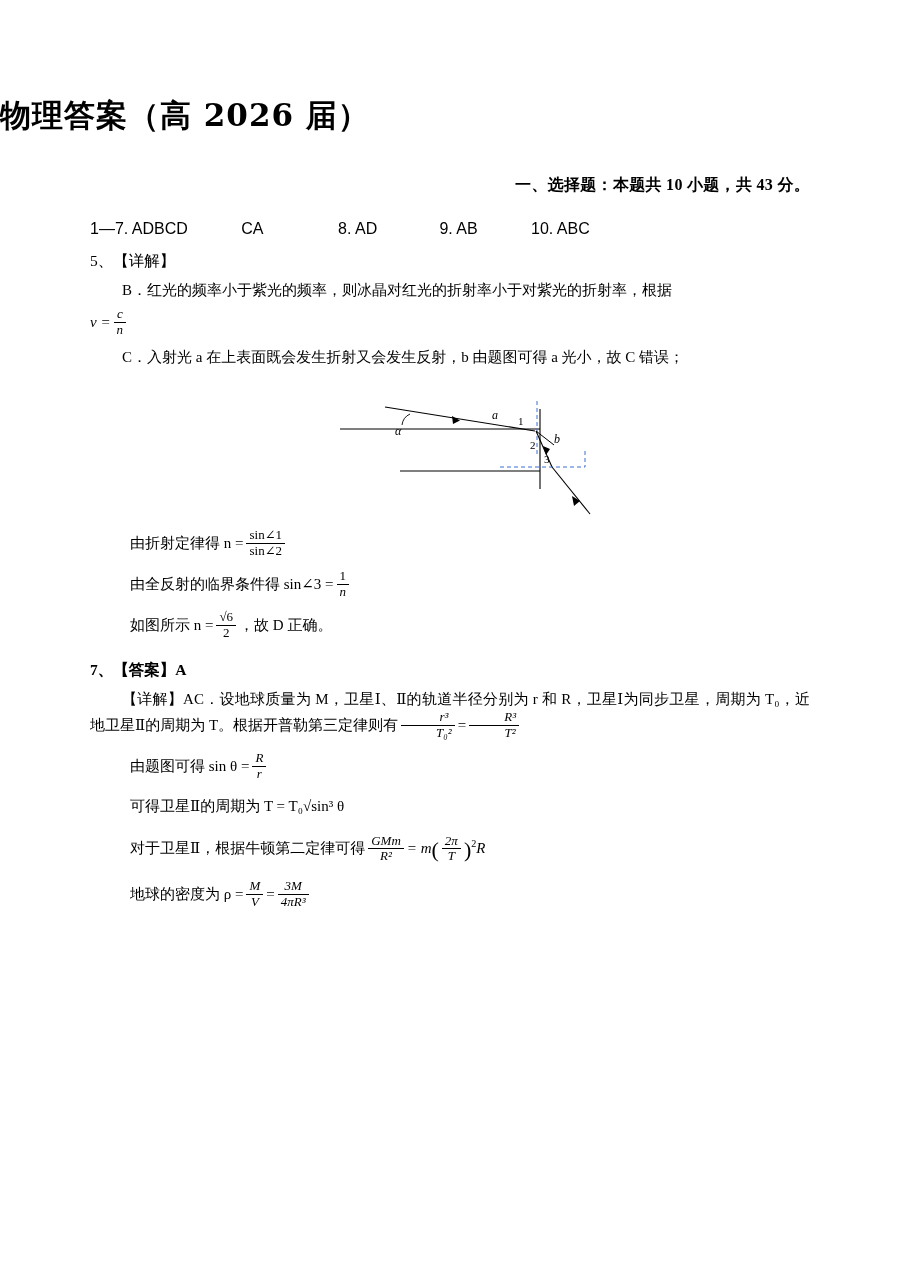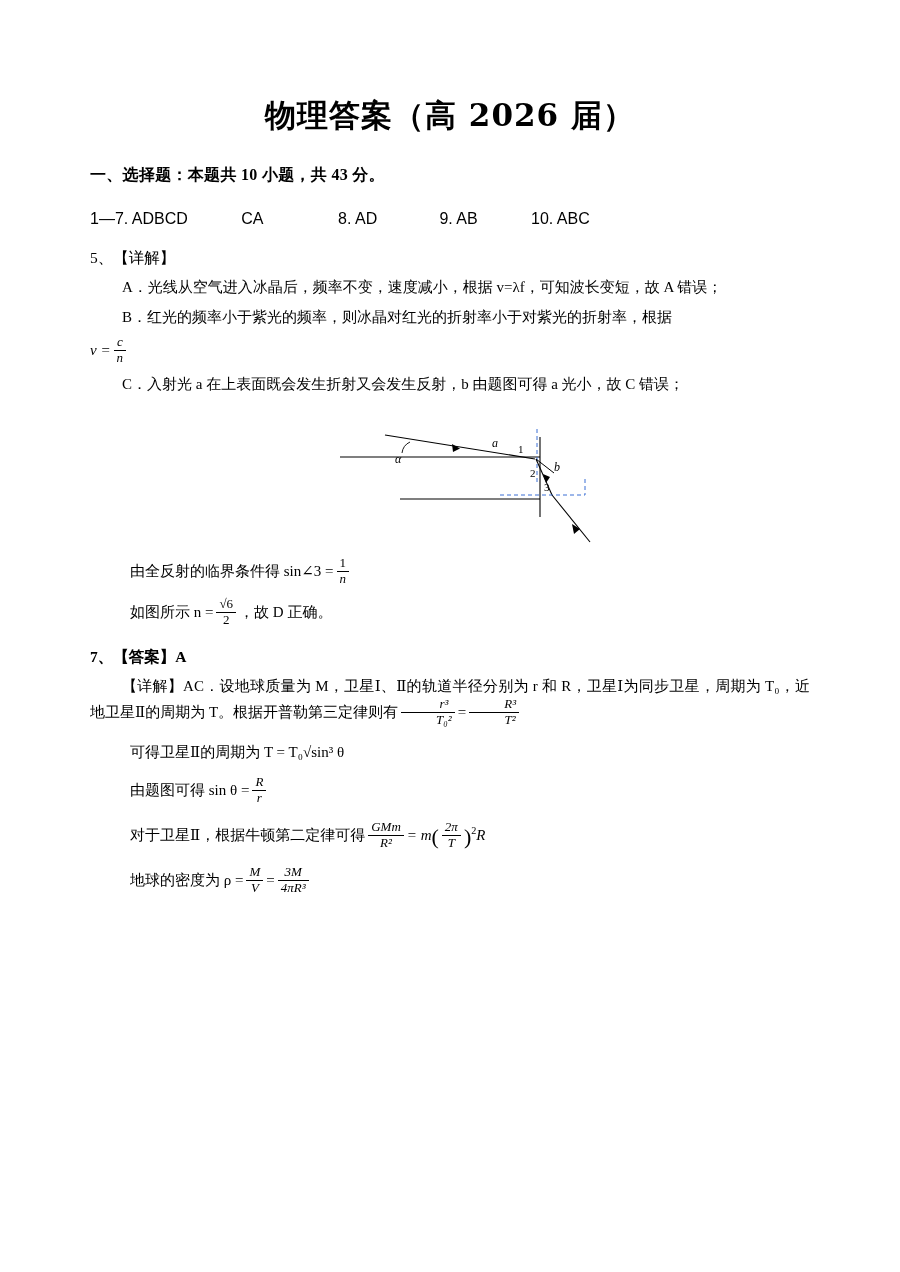--- a/index.html
+++ b/index.html
@@ -15,46 +15,46 @@
     position: relative;
     overflow: hidden;
   }
   .page {
     position: relative;
     width: 900px;
     height: 1272px;
     padding: 0;
   }
   .doc-title {
-    text-align: center;
     font-family: "DejaVu Serif", serif;
     font-weight: bold;
     font-size: 31px;
     letter-spacing: 1px;
     margin-top: 95px;
     margin-bottom: 0;
   }
   .content {
     margin: 0 90px;
   }
   .section-head {
     font-weight: bold;
     font-size: 16px;
-    margin-top: 28px;
+    margin-top: 38px;
     letter-spacing: 0.3px;
+    text-align: right;
   }
   .ans-line {
     font-size: 16px;
     margin-top: 24px;
     white-space: pre;
     font-family: "Liberation Sans", sans-serif;
   }
   .item-head {
     font-size: 15.5px;
-    margin-top: 20px;
+    margin-top: 13px;
     font-weight: normal;
   }
   .para {
     font-size: 15px;
     line-height: 1.62;
     margin-top: 6px;
     text-align: justify;
   }
   .indent {
     text-indent: 32px;
@@ -96,21 +96,20 @@
   <div class="doc-title">物理答案（高 2026 届）</div>
 
   <div class="content">
 
     <div class="section-head">一、选择题：本题共 10 小题，共 43 分。</div>
 
     <div class="ans-line">1—7. ADBCD            CA                 8. AD              9. AB            10. ABC</div>
 
     <div class="item-head">5、【详解】</div>
 
-    <div class="para indent">A．光线从空气进入冰晶后，频率不变，速度减小，根据 v=λf，可知波长变短，故 A 错误；</div>
 
     <div class="para indent">
       <span>B．红光的频率小于紫光的频率，则冰晶对红光的折射率小于对紫光的折射率，根据</span>
     </div>
     <div class="para">
       <span class="it">v =</span><span class="frac"><span class="num it">c</span><span class="den it">n</span></span>
     </div>
 
     <div class="para indent">C．入射光 a 在上表面既会发生折射又会发生反射，b 由题图可得 a 光小，故 C 错误；</div>
 
@@ -144,41 +143,44 @@
         <path d="M 62,46 A 14,14 0 0 1 70,35" fill="none" stroke="#000" stroke-width="0.9"></path>
         <text x="55" y="56" font-size="12" font-style="italic" font-family="Liberation Serif, serif">α</text>
         <text x="152" y="40" font-size="12" font-style="italic" font-family="Liberation Serif, serif">a</text>
         <text x="178" y="46" font-size="11" font-family="Liberation Serif, serif">1</text>
         <text x="190" y="70" font-size="11" font-family="Liberation Serif, serif">2</text>
         <text x="204" y="84" font-size="11" font-family="Liberation Serif, serif">3</text>
         <text x="214" y="64" font-size="12" font-style="italic" font-family="Liberation Serif, serif">b</text>
       </svg>
     </div>
 
+    <div class="math-line">
+      <span>由折射定律得 n =</span><span class="frac"><span class="num">sin∠1</span><span class="den">sin∠2</span></span>
+    </div>
 
     <div class="math-line">
       <span>由全反射的临界条件得 sin∠3 =</span><span class="frac"><span class="num">1</span><span class="den it">n</span></span>
     </div>
 
 
     <div class="math-line">
       <span>如图所示 n =</span><span class="frac"><span class="num">√6</span><span class="den">2</span></span><span>，故 D 正确。</span>
     </div>
 
     <div class="item-head" style="margin-top:18px;font-weight:bold;">7、【答案】A</div>
 
     <div class="para indent">
       <span>【详解】AC．设地球质量为 M，卫星Ⅰ、Ⅱ的轨道半径分别为 r 和 R，卫星Ⅰ为同步卫星，周期为 T₀，近地卫星Ⅱ的周期为 T。根据开普勒第三定律则有</span><span class="frac"><span class="num it">r³</span><span class="den it">T₀²</span></span>=<span class="frac"><span class="num it">R³</span><span class="den it">T²</span></span>
     </div>
 
-    <div class="math-line">可得卫星Ⅱ的周期为 T = T₀√sin³ θ</div>
-
     <div class="math-line">
       <span>由题图可得 sin θ =</span><span class="frac"><span class="num it">R</span><span class="den it">r</span></span>
     </div>
+
+    <div class="math-line">可得卫星Ⅱ的周期为 T = T₀√sin³ θ</div>
 
     <div class="math-line">
       <span>对于卫星Ⅱ，根据牛顿第二定律可得</span><span class="frac"><span class="num it">GMm</span><span class="den it">R²</span></span><span class="it">= m</span><span style="font-size:22px;vertical-align:middle;">(</span><span class="frac"><span class="num it">2π</span><span class="den it">T</span></span><span style="font-size:22px;vertical-align:middle;">)</span><sup>2</sup><span class="it">R</span>
     </div>
 
     <div class="math-line">
       <span>地球的密度为 ρ =</span><span class="frac"><span class="num it">M</span><span class="den it">V</span></span><span>=</span><span class="frac"><span class="num it">3M</span><span class="den it">4πR³</span></span>
     </div>
 
   </div>

